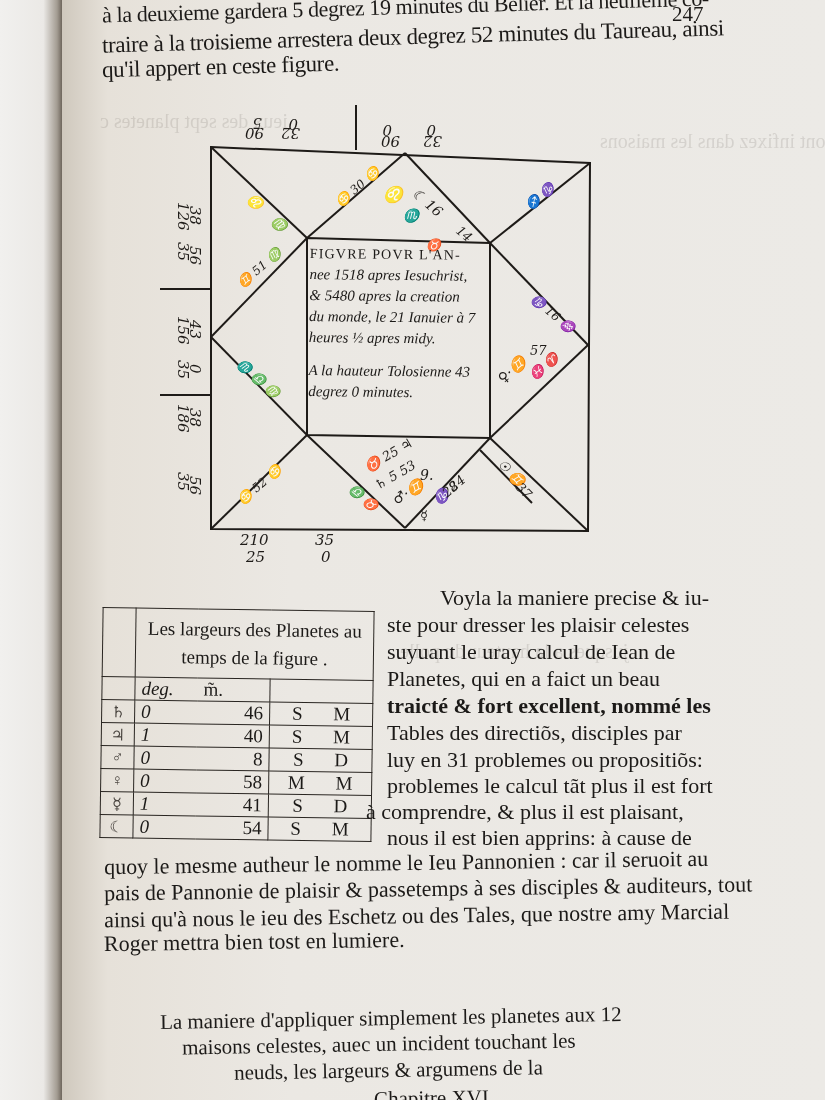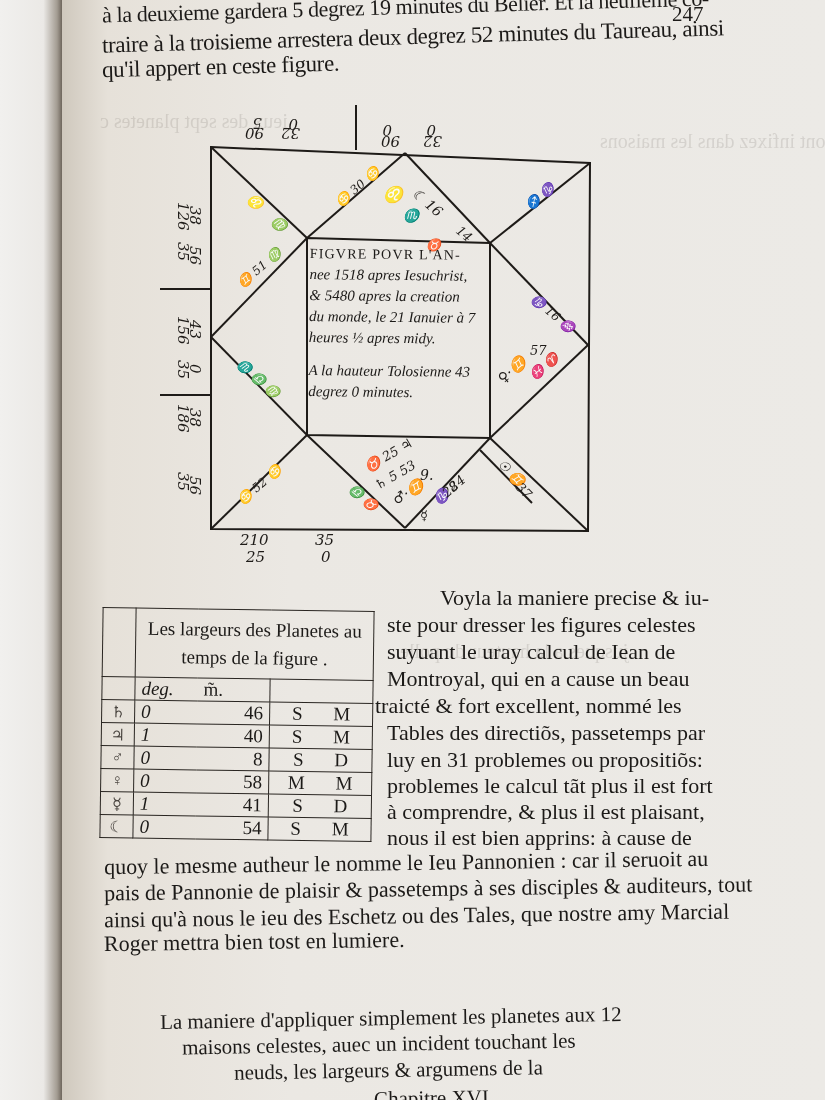--- a/index.html
+++ b/index.html
@@ -197,28 +197,28 @@
   <tr>
     <td class="sym">☾</td>
     <td class="deg">0</td>
     <td class="min">54</td>
     <td class="ns"><span>S</span> <span>M</span></td>
   </tr>
 </tbody>
   </table>
 
 <div class="para-line" style="left:440px;top:585px;">Voyla la maniere precise &amp; iu-</div>
-<div class="para-line" style="left:387px;top:612px;">ste pour dresser les figures celestes</div>
+<div class="para-line" style="left:387px;top:612px;">ste pour dresser les plaisir celestes</div>
 <div class="para-line" style="left:387px;top:639px;">suyuant le uray calcul de Iean de</div>
-<div class="para-line" style="left:387px;top:666px;">Montroyal, qui en a cause un beau</div>
-<div class="para-line" style="left:375px;top:693px;">traicté &amp; fort excellent, nommé les</div>
-<div class="para-line" style="left:387px;top:720px;">Tables des directiõs, passetemps par</div>
+<div class="para-line" style="left:387px;top:666px;">Planetes, qui en a faict un beau</div>
+<div class="para-line" style="left:387px;top:693px;font-weight:bold;">traicté &amp; fort excellent, nommé les</div>
+<div class="para-line" style="left:387px;top:720px;">Tables des directiõs, disciples par</div>
 <div class="para-line" style="left:387px;top:747px;text-align:right;">luy en 31 problemes ou propositiõs:</div>
 <div class="para-line" style="left:387px;top:773px;">problemes le calcul tãt plus il est fort</div>
-<div class="para-line" style="left:387px;top:799px;">à comprendre, &amp; plus il est plaisant,</div>
+<div class="para-line" style="left:366px;top:799px;">à comprendre, &amp; plus il est plaisant,</div>
 <div class="para-line" style="left:387px;top:825px;">nous il est bien apprins: à cause de</div>
 
 <div class="para-line" style="left:104px;top:850px;transform:rotate(-0.8deg);">quoy le mesme autheur le nomme le Ieu Pannonien : car il seruoit au</div>
 <div class="para-line" style="left:104px;top:876px;transform:rotate(-0.8deg);">pais de Pannonie de plaisir &amp; passetemps à ses disciples &amp; auditeurs, tout</div>
 <div class="para-line" style="left:104px;top:903px;transform:rotate(-0.8deg);">ainsi qu'à nous le ieu des Eschetz ou des Tales, que nostre amy Marcial</div>
 <div class="para-line" style="left:104px;top:929px;transform:rotate(-0.8deg);">Roger mettra bien tost en lumiere.</div>
 
 <div class="heading-line" style="left:160px;top:1006px;transform:rotate(-1deg);">La maniere d'appliquer simplement les planetes aux 12</div>
 <div class="heading-line" style="left:182px;top:1032px;transform:rotate(-1deg);">maisons celestes, auec un incident touchant les</div>
 <div class="heading-line" style="left:234px;top:1058px;transform:rotate(-1deg);">neuds, les largeurs &amp; argumens de la</div>

